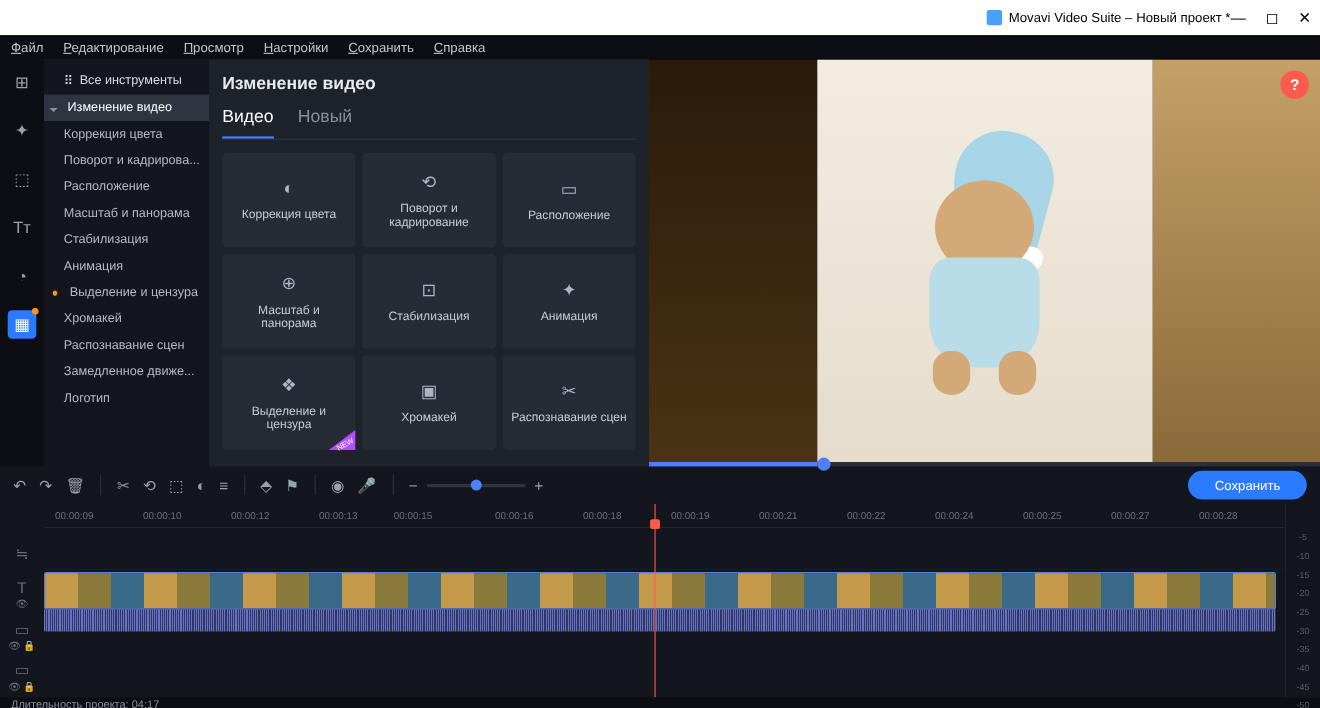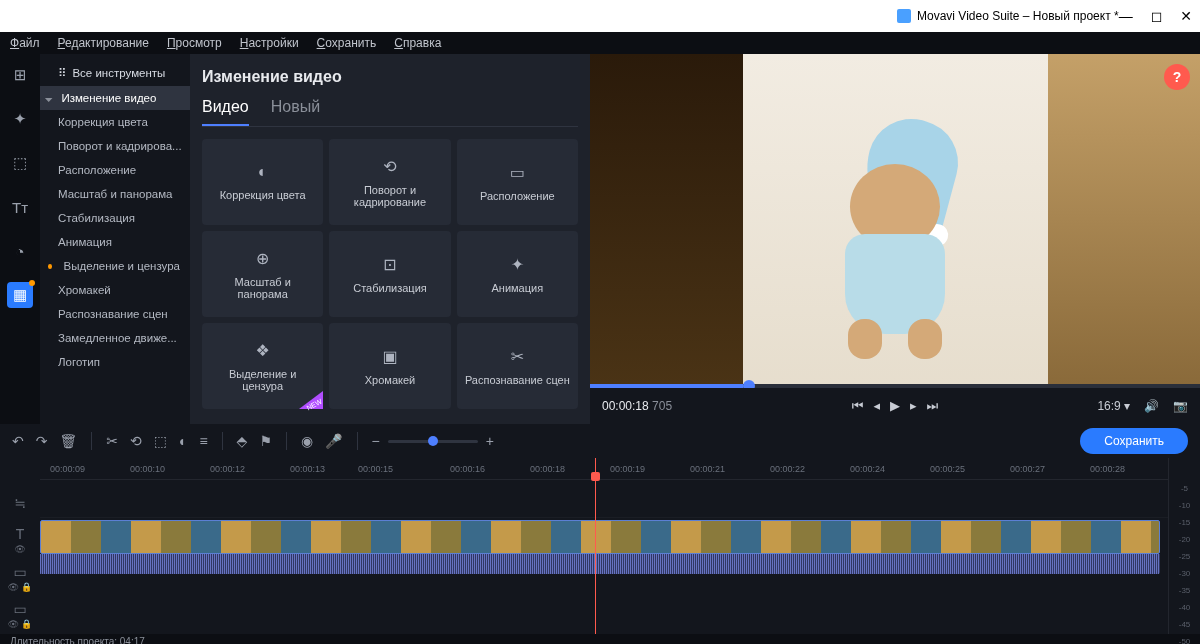--- a/index.html
+++ b/index.html
@@ -196,35 +196,20 @@
             <div class="leg1"></div>
             <div class="leg2"></div>
           </div>
         </div>
       <div class="pv-img" style="background:linear-gradient(#c4a068,#8a6a3a)"></div>
     </div>
     <div class="pv-scrub">
         <div class="prog"></div>
         <div class="knob"></div>
       </div>
-    <div class="pv-ctrl" style="position:relative">
-      <div class="pv-time"><b>00:00:18</b> <span>705</span></div>
-      <div class="pv-btns">
-        <span class="pv-btn">⏮</span>
-        <span class="pv-btn">◂</span>
-        <span class="pv-btn">▶</span>
-        <span class="pv-btn">▸</span>
-        <span class="pv-btn">⏭</span>
-      </div>
-      <div class="pv-right">
-        <span><span>16:9</span> ▾</span>
-        <span>🔊</span>
-        <span>📷</span>
-      </div>
-    </div>
   </div>
 </div>
 
 <div class="toolbar">
   <div class="tb-group">
     <span class="tb-ico">↶</span>
     <span class="tb-ico">↷</span>
     <span class="tb-ico">🗑</span>
   </div>
   <div class="tb-sep"></div>

